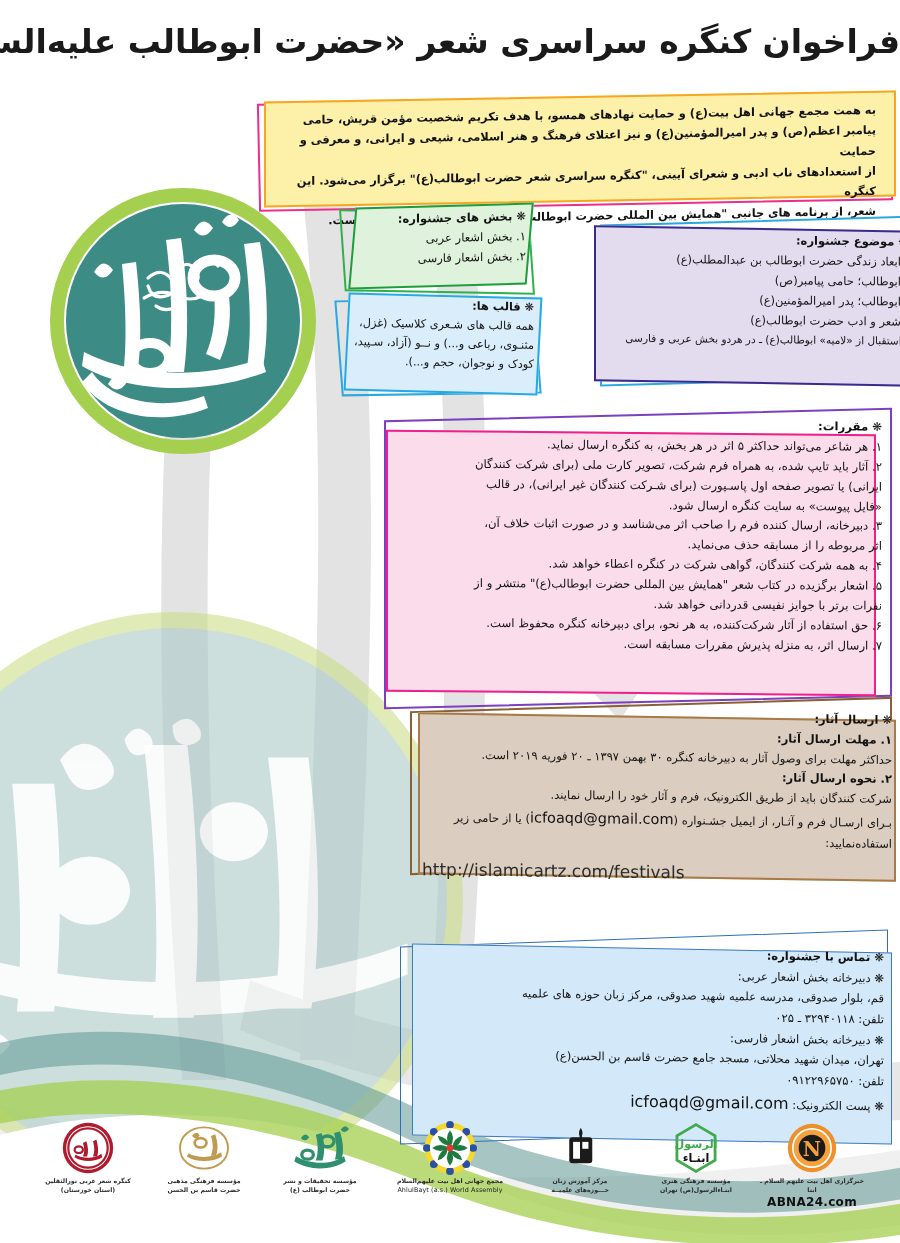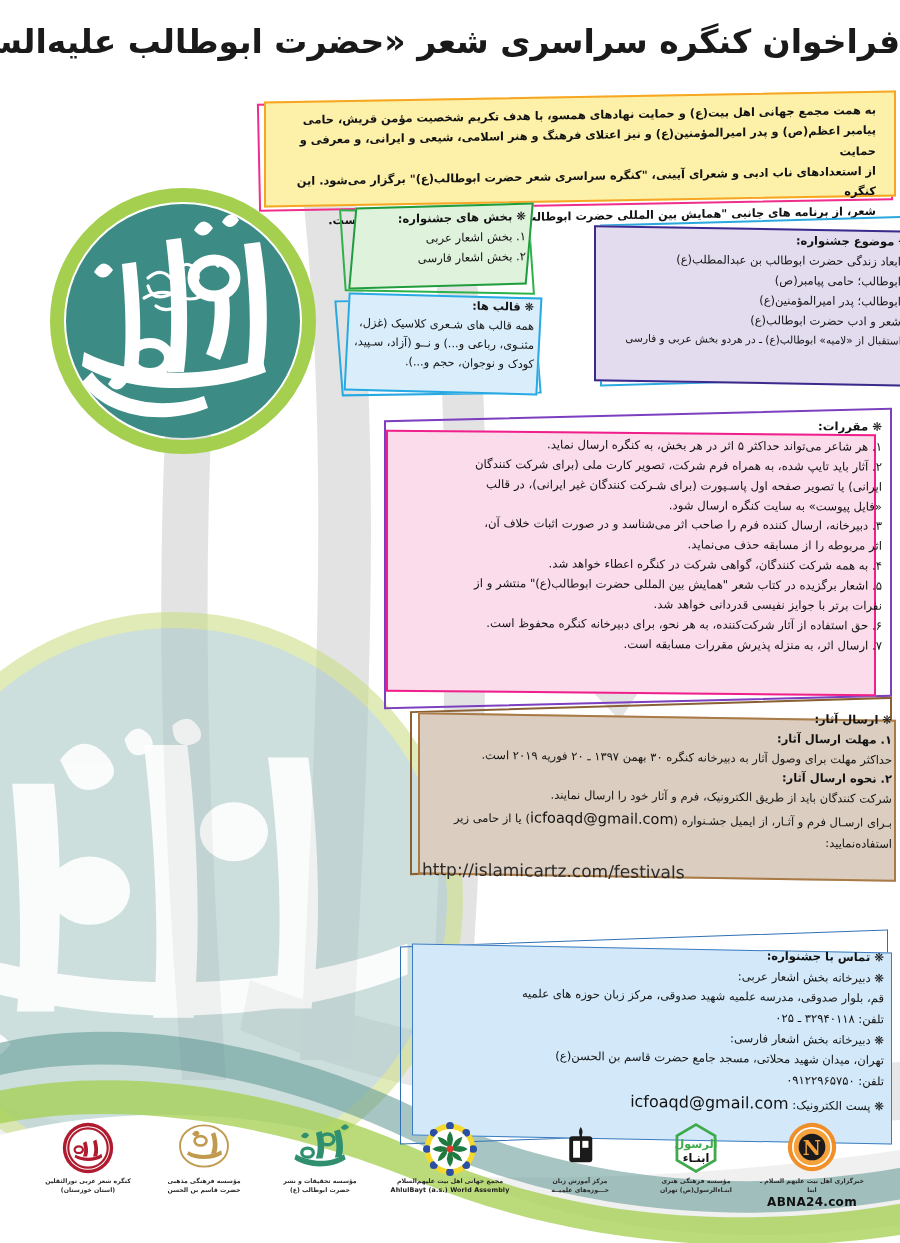--- a/index.html
+++ b/index.html
@@ -198,28 +198,28 @@
 
   
   #logos{
     position:absolute;left:0;top:1122px;width:900px;height:110px;
     z-index:7;display:flex;align-items:flex-start;justify-content:center;
   }
   .logo-item{
     width:112px;display:flex;flex-direction:column;align-items:center;
     margin:0 2px;
   }
-  .logo-mark{height:52px;display:flex;align-items:flex-start;justify-content:center;}
+  .logo-mark{height:52px;display:flex;align-items:center;justify-content:center;}
   .logo-cap{
     margin-top:3px;text-align:center;direction:rtl;
     font-size:6.2px;line-height:1.45;color:#2a2a2a;
     white-space:pre-line;font-weight:bold;
   }
   .logo-cap-en{
-    font-size:6.4px;direction:ltr;font-weight:bold;color:#1a1a1a;letter-spacing:0.1px;
+    font-size:6.4px;direction:ltr;font-weight:normal;color:#1a1a1a;letter-spacing:0.1px;
   }
   .abna{font-size:12px;font-weight:bold;letter-spacing:0.3px;color:#111;direction:ltr;text-align:center;}
 </style>
 </head>
 <body>
 
 <div id="poster">
 
   <div class="bg-layer">
     <svg class="bg-svg" viewBox="0 0 900 1243" xmlns="http://www.w3.org/2000/svg" aria-hidden="true">

